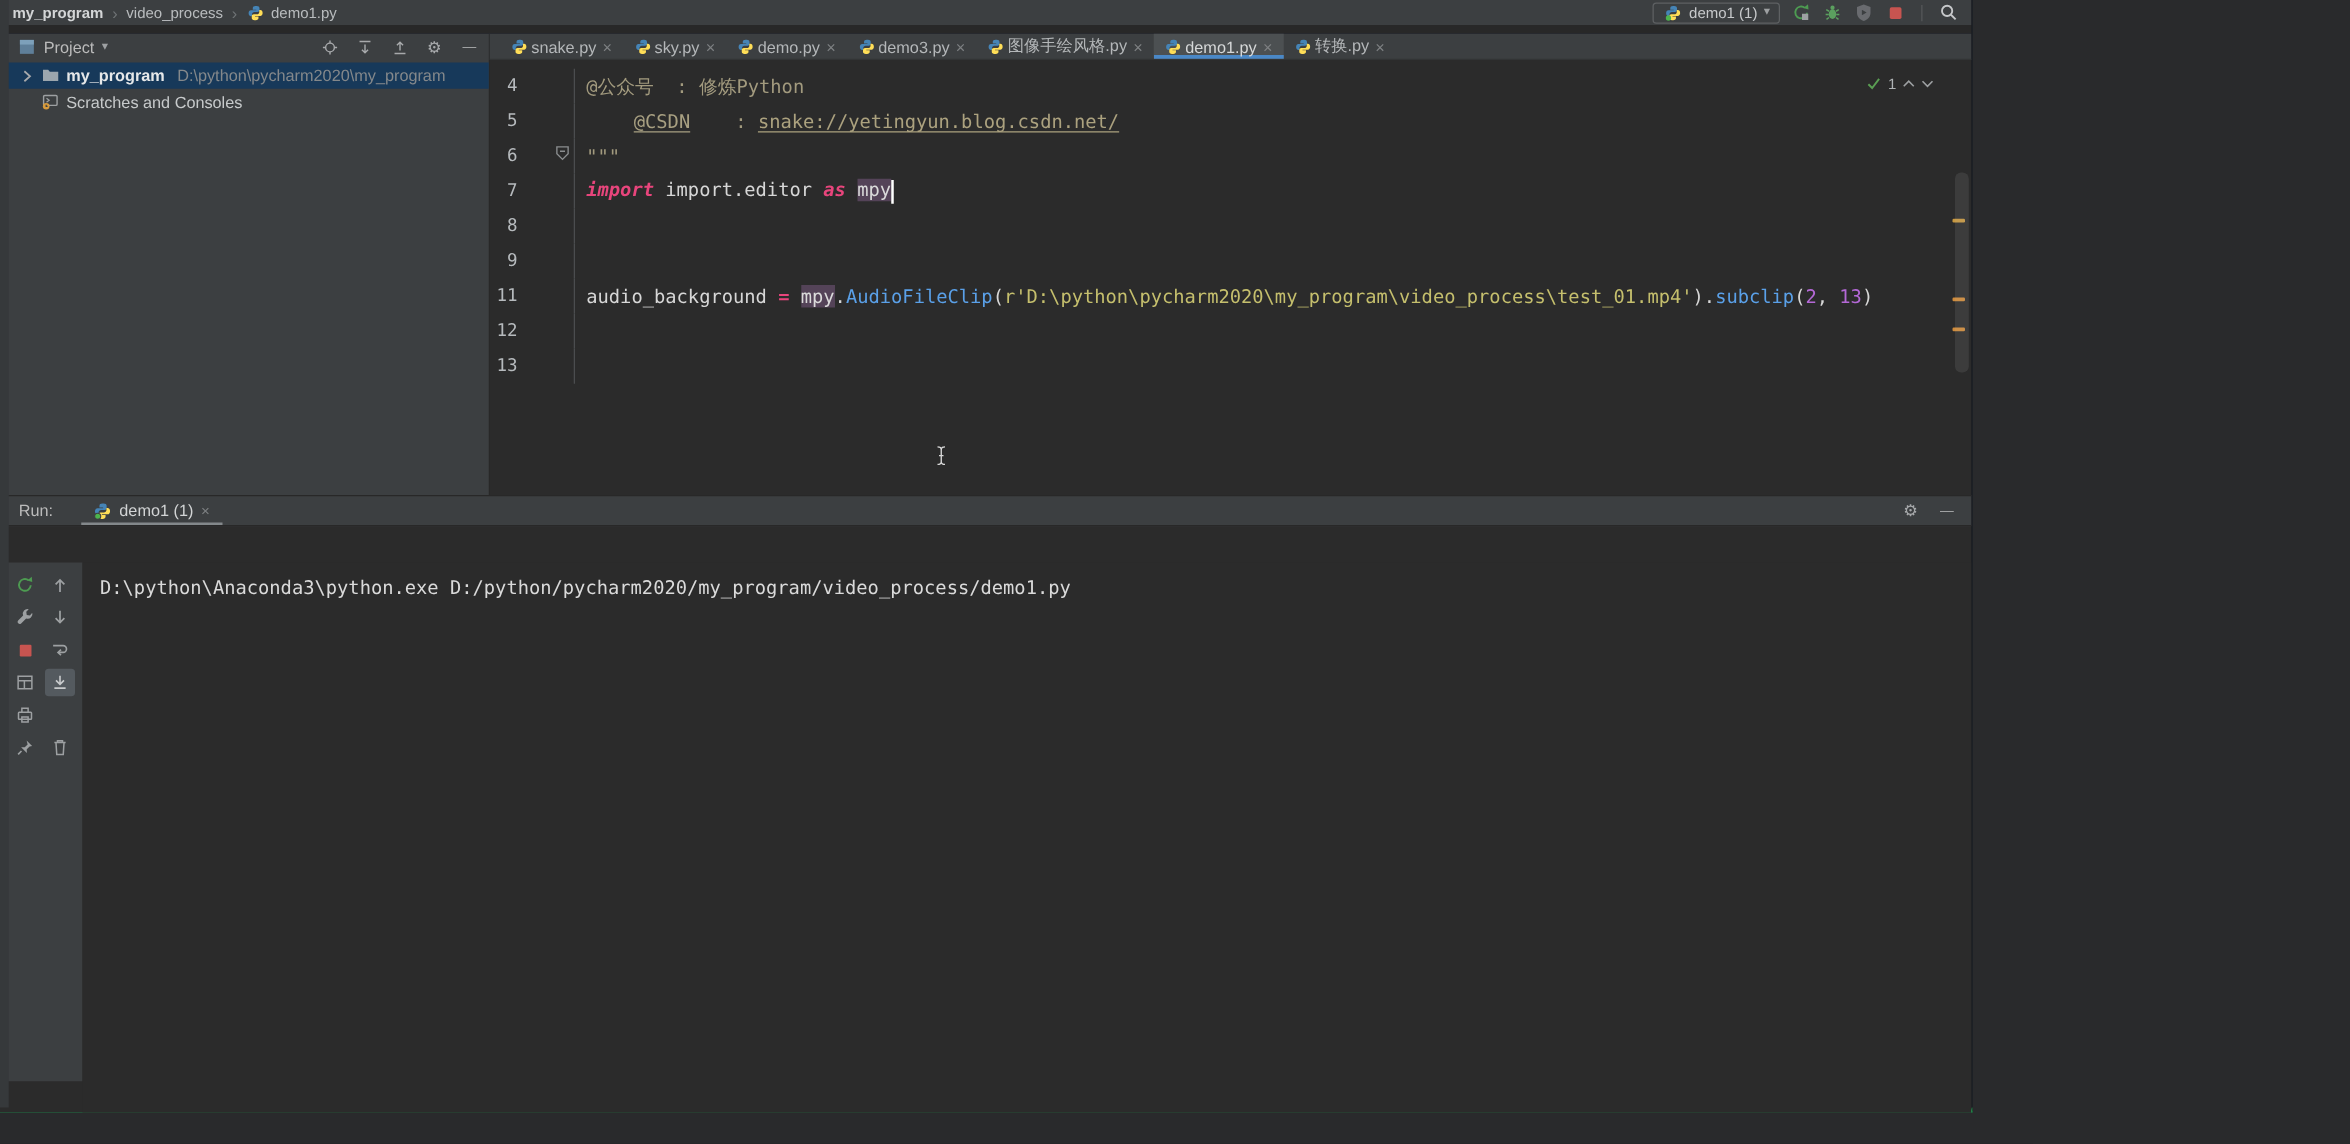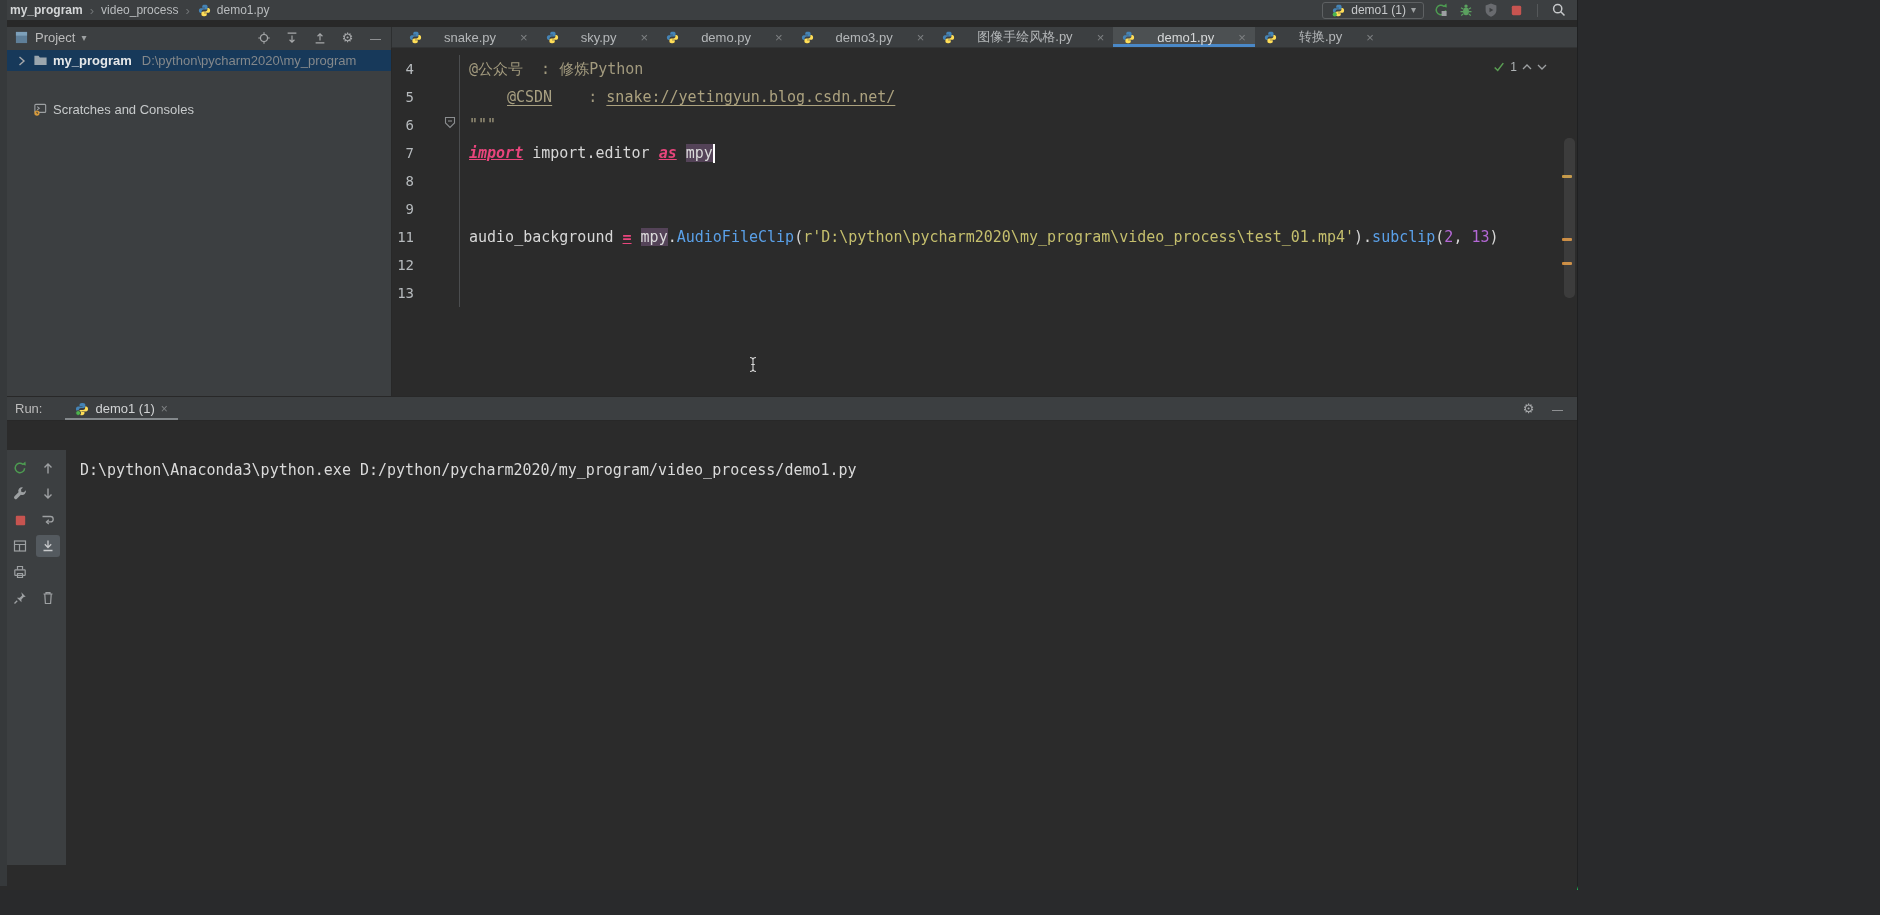--- a/index.html
+++ b/index.html
@@ -25,21 +25,21 @@
   #sep-band { position:absolute; left:0; top:20px; width:100%; height:7px; background:#282828; }
 
   
   #top-row { position:absolute; left:0; top:27px; width:100%; height:21px; display:flex; }
   #proj-header { width:392px; height:100%; background:#3c3f41; border-right:1px solid #2d2f30;
     display:flex; align-items:center; padding:0 8px 0 14px; color:#bbbbbb; font-size:13px; }
   #proj-header .ph-right { margin-left:auto; display:flex; align-items:center; gap:13px; color:#a7a9ab; }
   .ph-ic { width:15px; height:15px; display:flex; align-items:center; justify-content:center; font-size:13px; }
   #tabbar { flex:1; height:100%; background:#3c3f41; display:flex; align-items:stretch; padding-left:8px;
     border-bottom:1px solid #323435; }
-  .etab { display:flex; align-items:center; gap:22px; padding:0 9px; font-size:13px; color:#b4b7b9;
+  .etab { display:flex; align-items:center; gap:3px; padding:0 9px; font-size:13px; color:#b4b7b9;
     position:relative; cursor:default; }
   .etab .x { color:#7e8183; font-size:13px; margin-left:2px; }
   .etab.sel { background:#4c5052; color:#d6d8d9; box-shadow:inset 0 -3px 0 #4a88c7; }
 
   
   #mid-row { position:absolute; left:0; top:48px; width:100%; height:348px; display:flex; }
   #left-strip { position:absolute; left:0; top:0; bottom:0; width:7px; background:#36393b; z-index:3; }
   #project { width:392px; height:100%; background:#3c3f41; border-right:1px solid #282828;
     position:relative; padding-top:2px; font-size:13px; color:#bbbbbb; }
   .trow { height:21px; display:flex; align-items:center; padding-left:18px; gap:5px; white-space:nowrap; }
@@ -54,21 +54,21 @@
   #code-area { position:absolute; left:0; top:7px; width:100%; }
   .code-line { display:flex; height:28px; align-items:center; }
   .lnum { width:22px; text-align:right; color:#b6babd; flex:0 0 22px;
     font:14px "DejaVu Sans Mono", monospace; }
   .foldzone { width:46px; flex:0 0 46px; height:28px; border-right:1px solid #4b4d4f;
     position:relative; }
   .ltxt { padding-left:9px; white-space:pre; font:15px "DejaVu Sans Mono", monospace; color:#d7d7d7; }
   .tk-doc { color:#a29a7e; }
   .tk-docu { color:#a8a082; text-decoration:underline; text-underline-offset:3px;margin-left:38px; }
   .tk-link { color:#aca27f; text-decoration:underline; text-underline-offset:3px; }
-  .tk-kw { color:#e8457c; font-style:italic; font-weight:600;text-decoration:underline; }
+  .tk-kw { color:#e8457c; font-style:italic; font-weight:600; }
   .tk-pl { color:#d7d7d7; }
   .tk-cm { color:#8d8b78; }
   .tk-str { color:#c5bf6d; }
   .tk-fn1 { color:#5aa0e8; }
   .tk-fn2 { color:#56c1cf; }
   .tk-num { color:#b468d6; }
   .tk-hl { color:#dadada; background:#544358; }
   .tk-caret { display:inline-block; width:2px; height:19px; background:#ffffff;
     vertical-align:middle; margin-left:0.5px; }
   #fold-marker { position:absolute; right:3px; top:5px; }
@@ -284,21 +284,21 @@
               </svg>
         </span>
         <span class="ticon">
           <svg width="15" height="14" viewBox="0 0 16 14">
                 <path d="M1.5 2.5h4.4l1.4 1.7h7.2v8H1.5z" fill="#9ba6ae"></path>
               </svg>
         </span>
         <span class="name bold">my_program</span>
         <span class="path">D:\python\pycharm2020\my_program</span>
       </div>
-      <div class="trow" style="padding-left:33px;margin-top:28px;">
+      <div class="trow" style="padding-left:33px;">
         <span class="ticon">
           <svg width="15" height="15" viewBox="0 0 16 16">
                 <rect x="2" y="2.5" width="11.5" height="8.5" rx="1" fill="none" stroke="#9da0a2" stroke-width="1.2"></rect>
                 <path d="M4.5 5l2.2 1.7L4.5 8.4" fill="none" stroke="#9da0a2" stroke-width="1.1"></path>
                 <circle cx="4.2" cy="11.8" r="2.8" fill="#d89b3c"></circle>
                 <path d="M4.2 10.4v1.5h1.2" fill="none" stroke="#3c3f41" stroke-width="1"></path>
               </svg>
         </span>
         <span class="name">Scratches and Consoles</span>
       </div>

